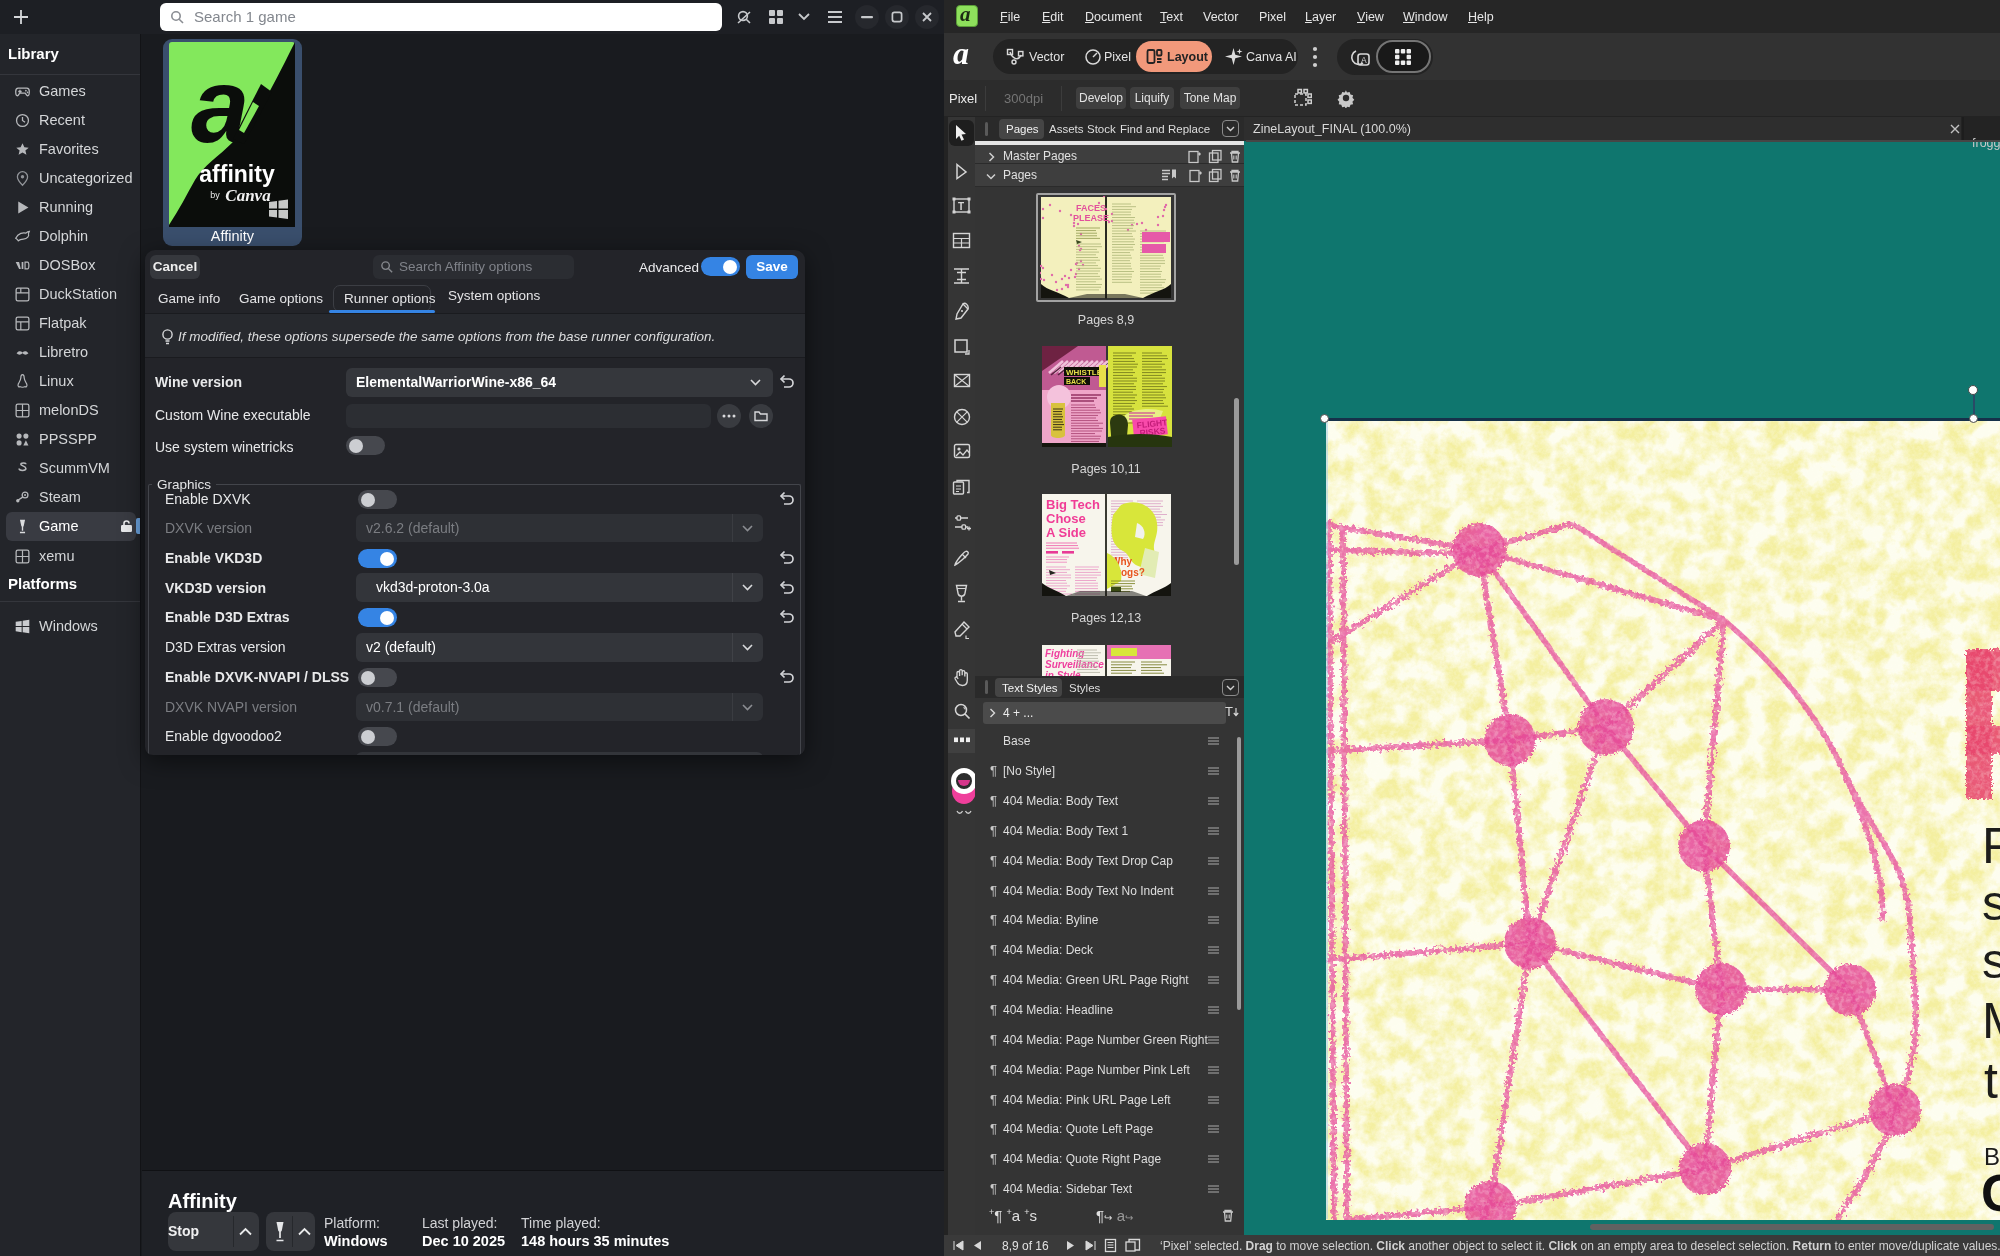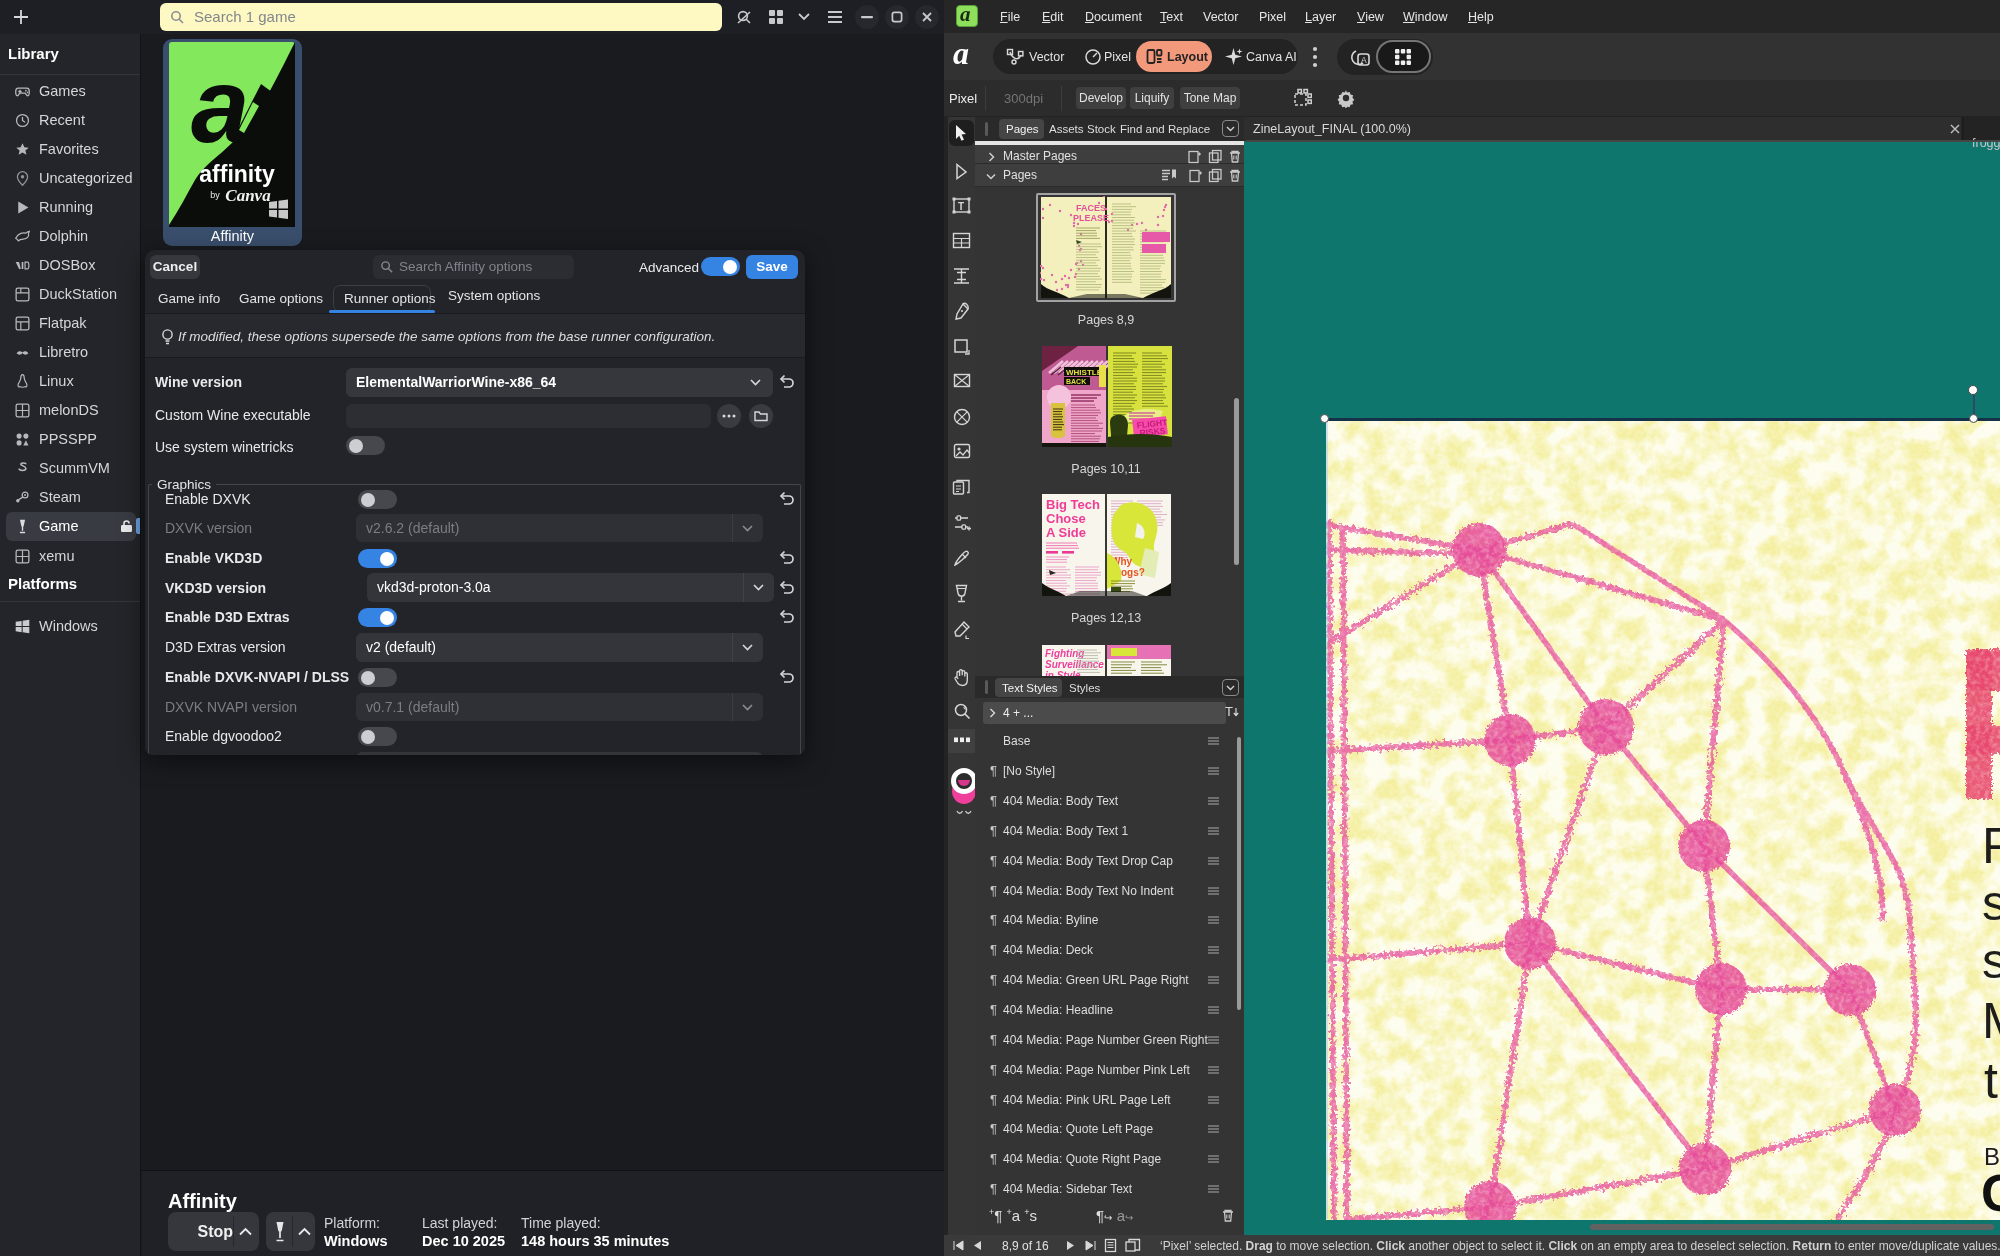--- a/index.html
+++ b/index.html
@@ -1,21 +1,21 @@
 <!DOCTYPE html>
 <html><head><meta charset="utf-8">
 <style>
 *{margin:0;padding:0;box-sizing:border-box}
 html,body{width:2000px;height:1256px;overflow:hidden;background:#000;font-family:"Liberation Sans",sans-serif}
 .a{position:absolute}
 #stage{position:absolute;left:0;top:0;width:2000px;height:1256px}
 
 #lutris{left:0;top:0;width:944px;height:1256px;background:#191b1f;color:#d9dadc}
 .ltop{left:0;top:0;width:944px;height:34px;background:#1d1f24}
-.lsearch{left:160px;top:3px;width:562px;height:28px;background:#fef9c3;border-radius:6px;color:#83878e;font-size:15px;line-height:28px;padding-left:34px}
+.lsearch{left:160px;top:3px;width:562px;height:28px;background:#ffffff;border-radius:6px;color:#83878e;font-size:15px;line-height:28px;padding-left:34px}
 .lsidebar{left:0;top:34px;width:141px;height:1222px;background:#23252a;border-right:1px solid #121316;overflow:hidden}
 .srow{left:6px;width:130px;height:29px;border-radius:6px;color:#d4d6d8;font-size:14.5px;line-height:29px}
 .srow .ic{position:absolute;left:8px;top:6px;width:17px;height:17px;opacity:.92}
 .srow .tx{position:absolute;left:33px;top:0}
 .shead{left:8px;color:#fff;font-weight:bold;font-size:15px}
 
 #dlg{left:145px;top:250px;width:660px;height:505px;background:#232429;border-radius:10px 10px 8px 8px;overflow:hidden;box-shadow:0 6px 24px rgba(0,0,0,.5)}
 .btn{background:#36383d;border-radius:6px;color:#eee;font-weight:bold;font-size:13.5px;text-align:center}
 .bluebtn{background:#3584e4;color:#fff}
 .tab{font-size:13.5px;color:#e4e4e6}
@@ -328,21 +328,21 @@
   <div class="a fldlabel" style="left:20px;top:300px;font-weight:bold">Enable VKD3D</div>
   <div class="a toggle ton" style="left:213px;top:299px">
           <span class="knob" style="left:22px"></span>
         </div>
   <svg class="a" style="left:633px;top:300px" width="17" height="15" viewBox="0 0 17 15">
           <path d="M3 5h8a4 4 0 010 8H6" fill="none" stroke="#d3d4d7" stroke-width="1.7"></path>
           <path d="M6.5 1.5L3 5l3.5 3.5" fill="none" stroke="#d3d4d7" stroke-width="1.7"></path>
         </svg>
 
   <div class="a fldlabel" style="left:20px;top:330px;font-weight:bold">VKD3D version</div>
-  <div class="a select" style="left:222px;top:323px;width:407px;height:29px;padding-left:10px;background:#33353a">vkd3d-proton-3.0a
+  <div class="a select" style="left:211px;top:323px;width:407px;height:29px;padding-left:20px;background:#33353a">vkd3d-proton-3.0a
     <div class="a" style="right:30px;top:0;width:1px;height:29px;background:#404247"></div>
     <svg class="a" style="right:10px;top:11px" width="11" height="7" viewBox="0 0 11 7">
             <path d="M1 1l4.5 4.5L10 1" fill="none" stroke="#d8d9db" stroke-width="1.6"></path>
           </svg>
   </div>
   <svg class="a" style="left:633px;top:330px" width="17" height="15" viewBox="0 0 17 15">
           <path d="M3 5h8a4 4 0 010 8H6" fill="none" stroke="#d3d4d7" stroke-width="1.7"></path>
           <path d="M6.5 1.5L3 5l3.5 3.5" fill="none" stroke="#d3d4d7" stroke-width="1.7"></path>
         </svg>
 
@@ -382,21 +382,21 @@
 
   <div class="a fldlabel" style="left:20px;top:478px">Enable dgvoodoo2</div>
   <div class="a toggle toff" style="left:213px;top:477px">
           <span class="knob" style="left:3px"></span>
         </div>
   <div class="a" style="left:211px;top:502px;width:407px;height:8px;background:#33353a;border-radius:6px 6px 0 0"></div>
 </div>
 <div class="a" style="left:142px;top:1170px;width:802px;height:86px;background:#1f2126;border-top:1px solid #101114">
   <div class="a" style="left:26px;top:19px;font-size:20px;font-weight:bold;color:#fff">Affinity</div>
   <div class="a" style="left:26px;top:41px;width:91px;height:39px;background:#35373c;border-radius:8px">
-    <div class="a" style="left:0;top:0;width:65px;height:39px;text-align:right;line-height:39px;font-weight:bold;font-size:16px;color:#f0f0f1">Stop</div>
+    <div class="a" style="left:0;top:0;width:65px;height:39px;text-align:left;line-height:39px;font-weight:bold;font-size:14px;color:#f0f0f1">Stop</div>
     <div class="a" style="left:65px;top:4px;width:1px;height:31px;background:#26282c"></div>
     <svg class="a" style="left:71px;top:15px" width="13" height="9" viewBox="0 0 13 9">
             <path d="M1 7.5L6.5 2 12 7.5" fill="none" stroke="#e8e9ea" stroke-width="1.8"></path>
           </svg>
   </div>
   <div class="a" style="left:124px;top:41px;width:49px;height:39px;background:#35373c;border-radius:8px">
     <svg class="a" style="left:8px;top:9px" width="12" height="21" viewBox="0 0 12 21">
             <path d="M2.5 1h7l-1.7 8.5c-.4 1.8-3.2 1.8-3.6 0z" fill="#e6e7e9"></path>
             <path d="M6 10v7M2.5 19.5h7" stroke="#e6e7e9" stroke-width="1.7"></path>
           </svg>

